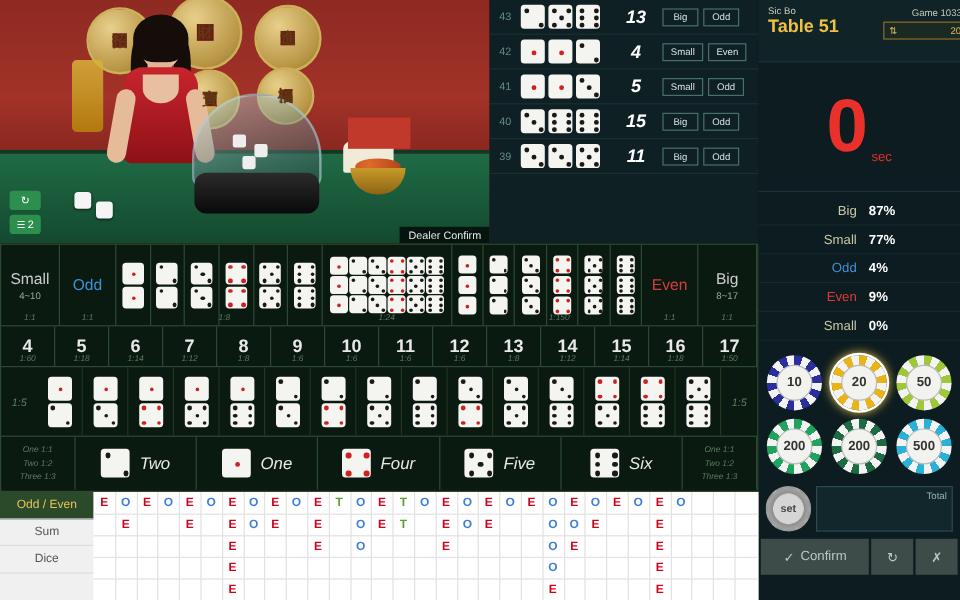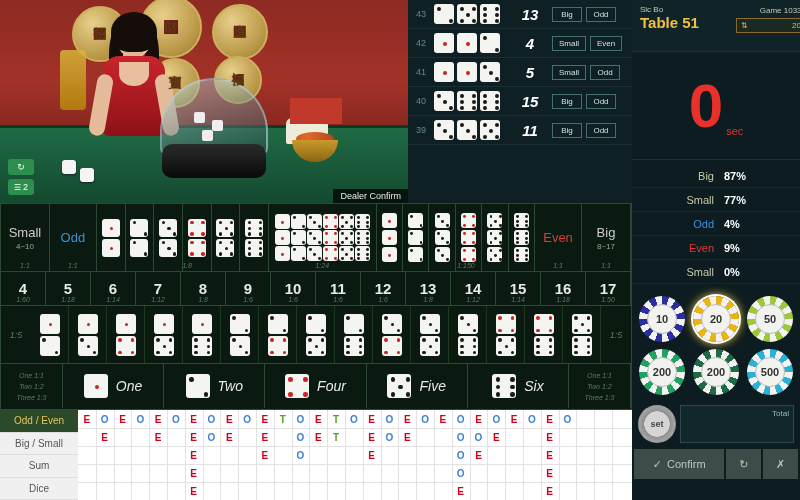--- a/index.html
+++ b/index.html
@@ -1059,30 +1059,30 @@
         <div class="side-odds">1:5</div>
       </div>
     <div class="row4" id="row4">
         <div class="sg-odds">
           <span>One 1:1</span>
           <span>Two 1:2</span>
           <span>Three 1:3</span>
         </div>
         <div class="single">
           <span class="dice" style="width: 24px; height: 24px;">
-            <i class="pip red" style="width: 4.56px; height: 4.56px; left: 10.8px; top: 10.8px;"></i>
-          </span>
-          <span class="sg-lbl">One</span>
+            <i class="pip" style="width: 4.56px; height: 4.56px; left: 3.36px; top: 3.36px;"></i>
+            <i class="pip" style="width: 4.56px; height: 4.56px; left: 18.24px; top: 18.24px;"></i>
+          </span>
+          <span class="sg-lbl">Two</span>
         </div>
         <div class="single">
           <span class="dice" style="width: 24px; height: 24px;">
-            <i class="pip" style="width: 4.56px; height: 4.56px; left: 3.36px; top: 3.36px;"></i>
-            <i class="pip" style="width: 4.56px; height: 4.56px; left: 18.24px; top: 18.24px;"></i>
-          </span>
-          <span class="sg-lbl">Two</span>
+            <i class="pip red" style="width: 4.56px; height: 4.56px; left: 10.8px; top: 10.8px;"></i>
+          </span>
+          <span class="sg-lbl">One</span>
         </div>
         <div class="single">
           <span class="dice" style="width: 24px; height: 24px;">
             <i class="pip red" style="width: 4.56px; height: 4.56px; left: 3.36px; top: 3.36px;"></i>
             <i class="pip red" style="width: 4.56px; height: 4.56px; left: 18.24px; top: 3.36px;"></i>
             <i class="pip red" style="width: 4.56px; height: 4.56px; left: 3.36px; top: 18.24px;"></i>
             <i class="pip red" style="width: 4.56px; height: 4.56px; left: 18.24px; top: 18.24px;"></i>
           </span>
           <span class="sg-lbl">Four</span>
         </div>
@@ -1111,21 +1111,20 @@
           <span>One 1:1</span>
           <span>Two 1:2</span>
           <span>Three 1:3</span>
         </div>
       </div>
   </div>
 
   <div class="road">
     <div class="road-tabs" id="road-tabs">
         <div class="rtab active">Odd / Even</div>
-        <div class="rtab">Big / Small</div>
         <div class="rtab">Sum</div>
         <div class="rtab">Dice</div>
       </div>
     <div class="road-grid" id="road-grid">
         <div class="rg-lines">
           <div class="hline" style="top: 18px;"></div>
           <div class="hline" style="top: 36px;"></div>
           <div class="hline" style="top: 54px;"></div>
           <div class="hline" style="top: 72px;"></div>
           <div class="vline" style="left: 17.8px;"></div>

